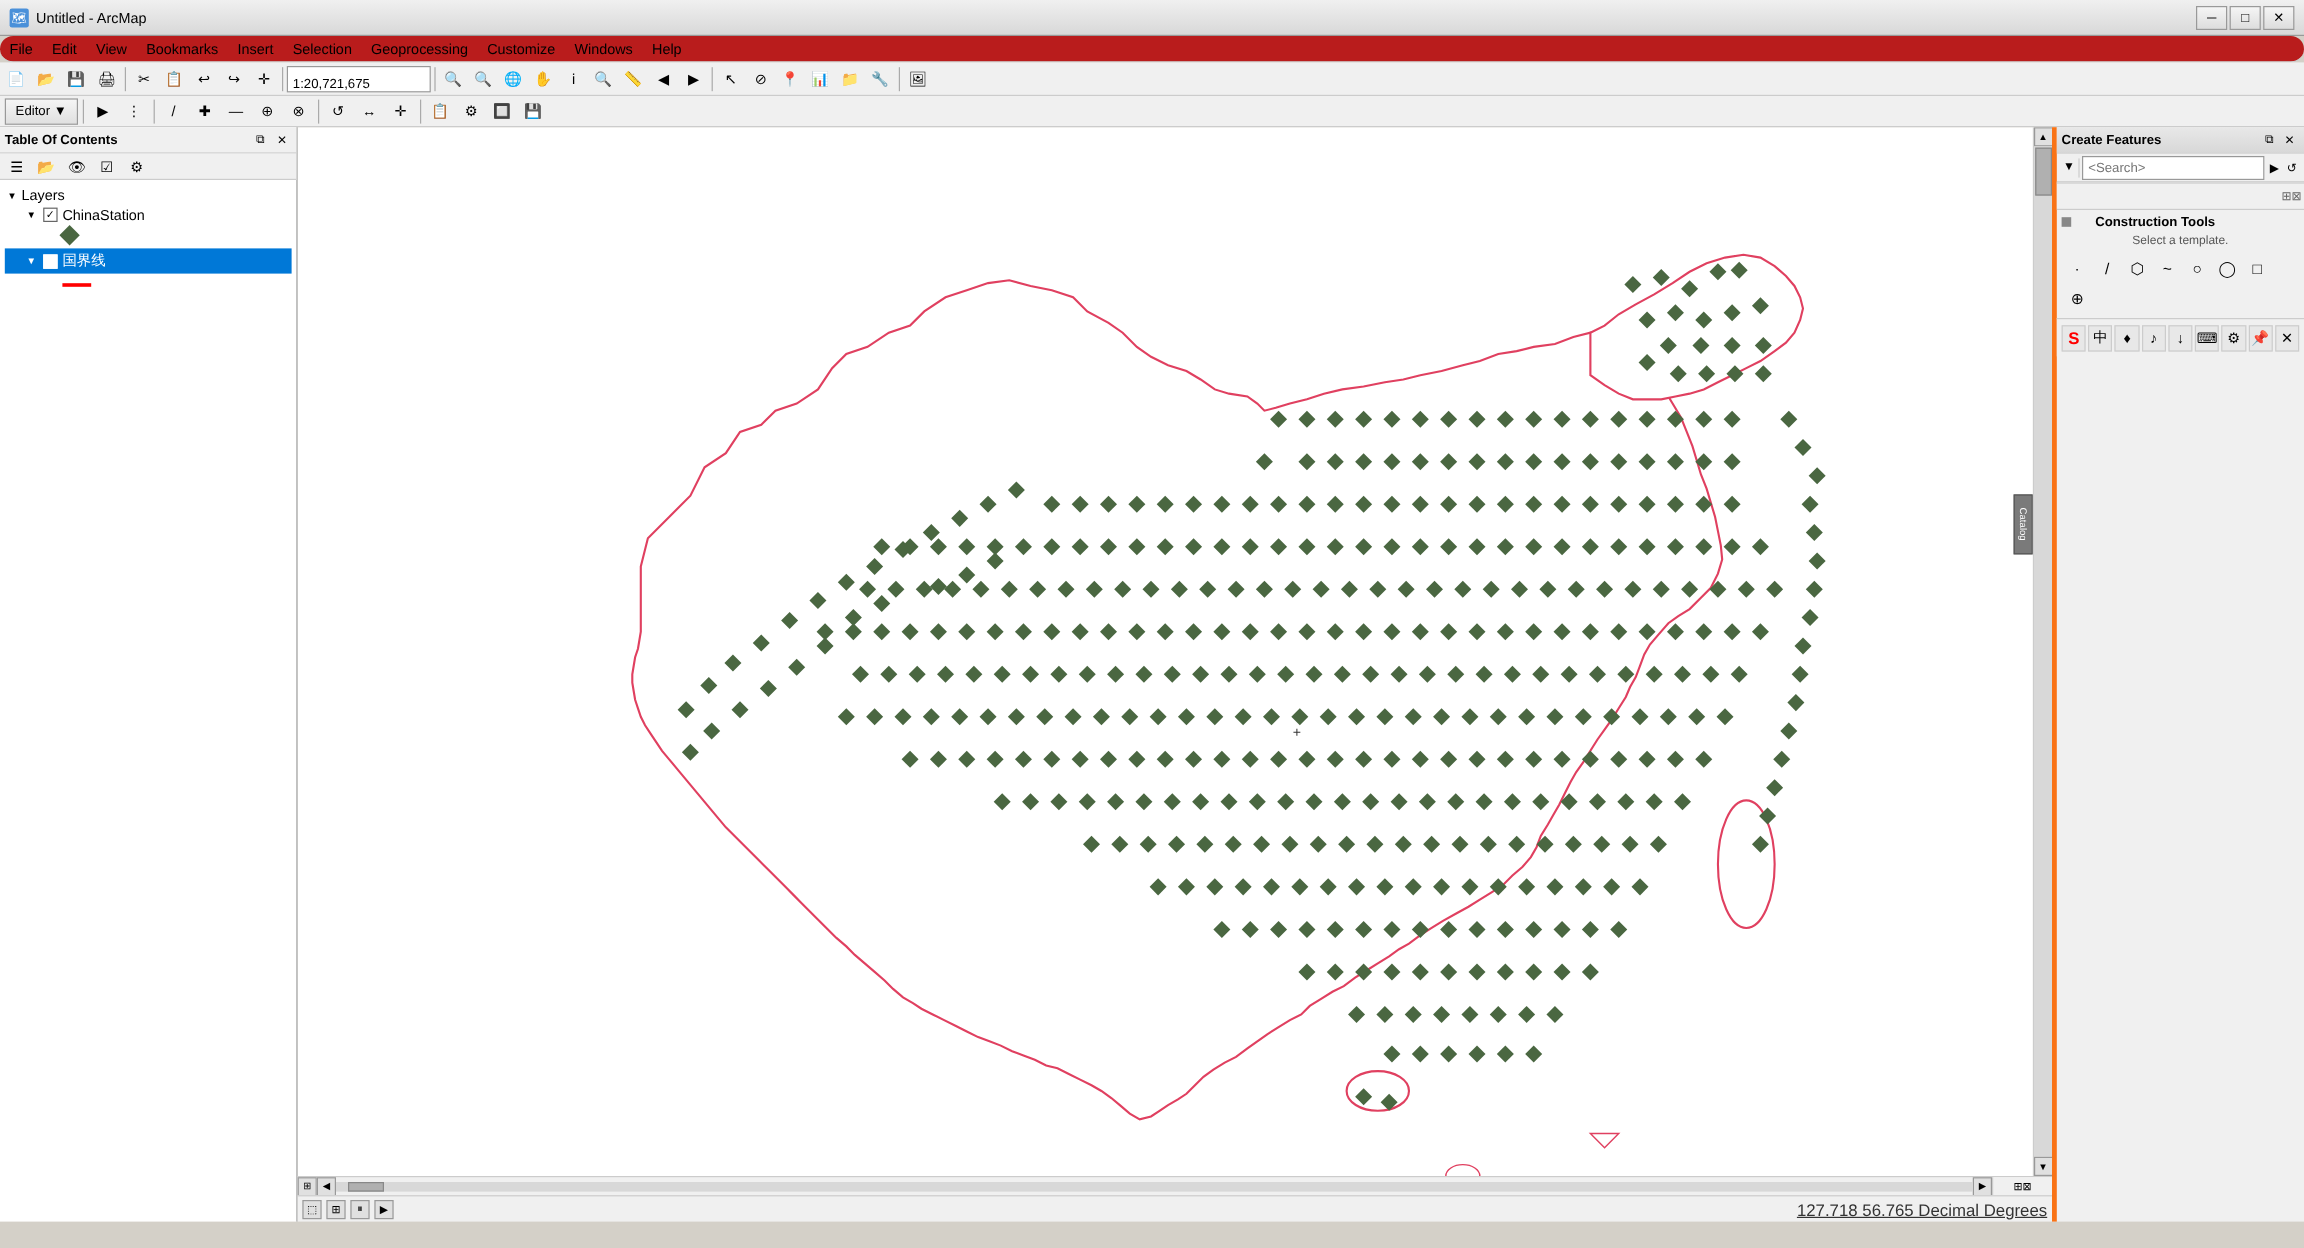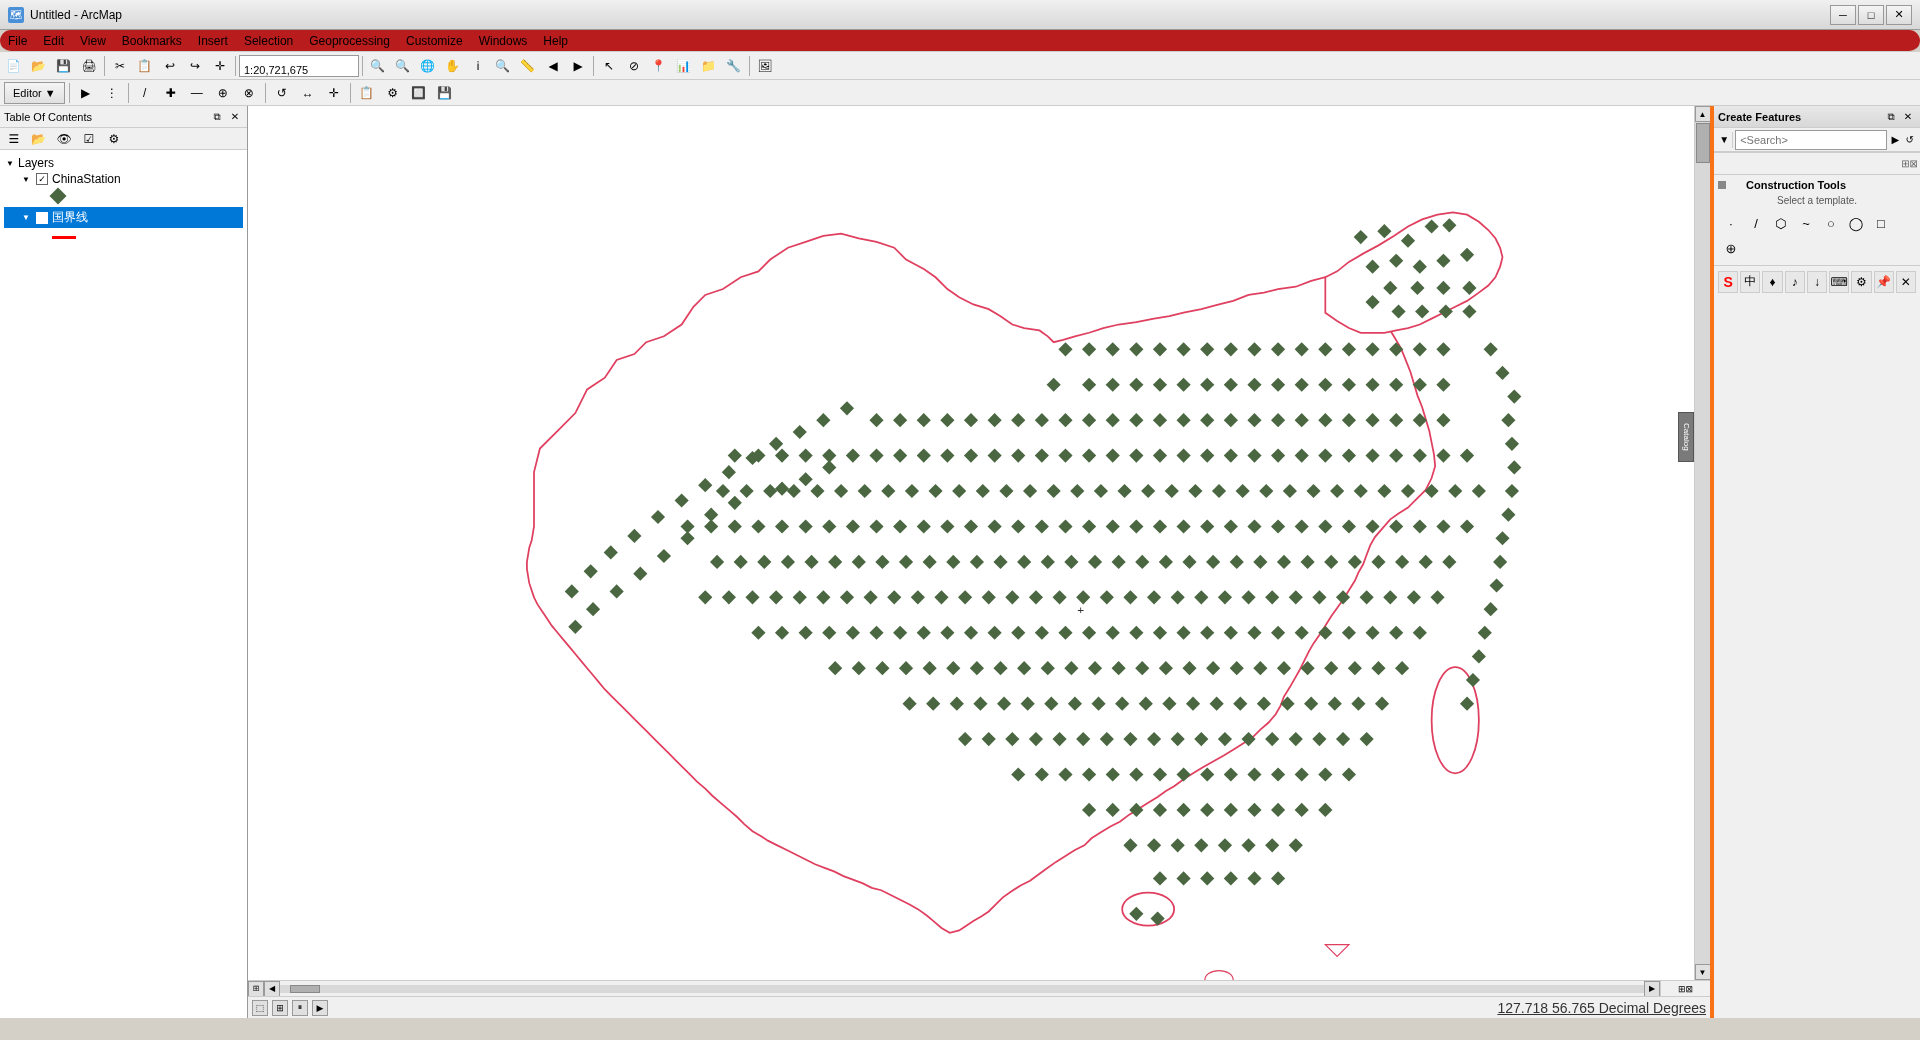--- a/index.html
+++ b/index.html
@@ -110,21 +110,21 @@
     }
     .toc-header {
       height: 22px;
       background: #f0f0f0;
       border-bottom: 1px solid #ccc;
       display: flex;
       align-items: center;
       justify-content: space-between;
       padding: 0 4px;
     }
-    .toc-title { font-size: 11px; font-weight: normal; }
+    .toc-title { font-size: 11px; font-weight: bold; }
     .toc-header-btns { display: flex; gap: 2px; }
     .toc-hbtn { width: 16px; height: 16px; background: transparent; border: none; cursor: pointer; font-size: 10px; display: flex; align-items: center; justify-content: center; }
     .toc-toolbar {
       height: 22px;
       background: #f0f0f0;
       border-bottom: 1px solid #ccc;
       display: flex;
       align-items: center;
       padding: 0 2px;
       gap: 1px;

